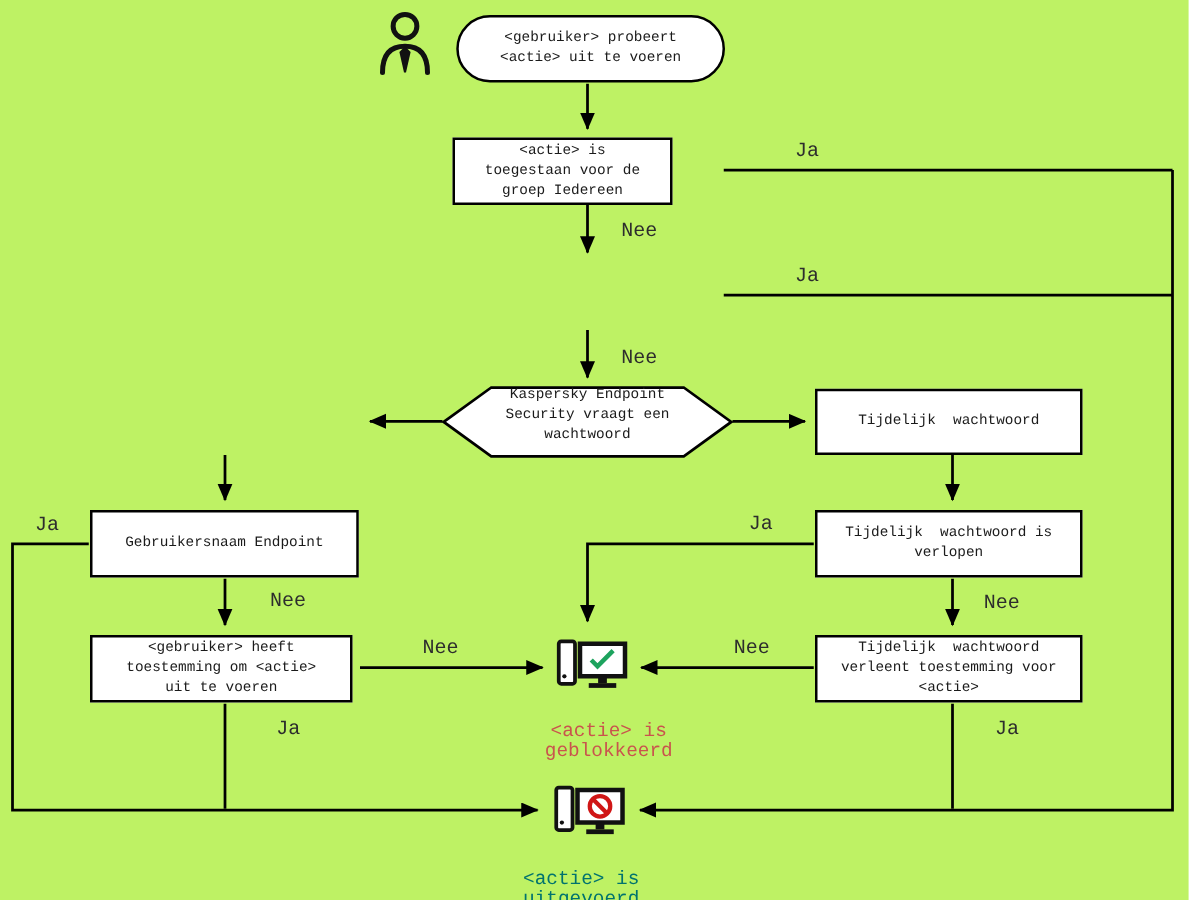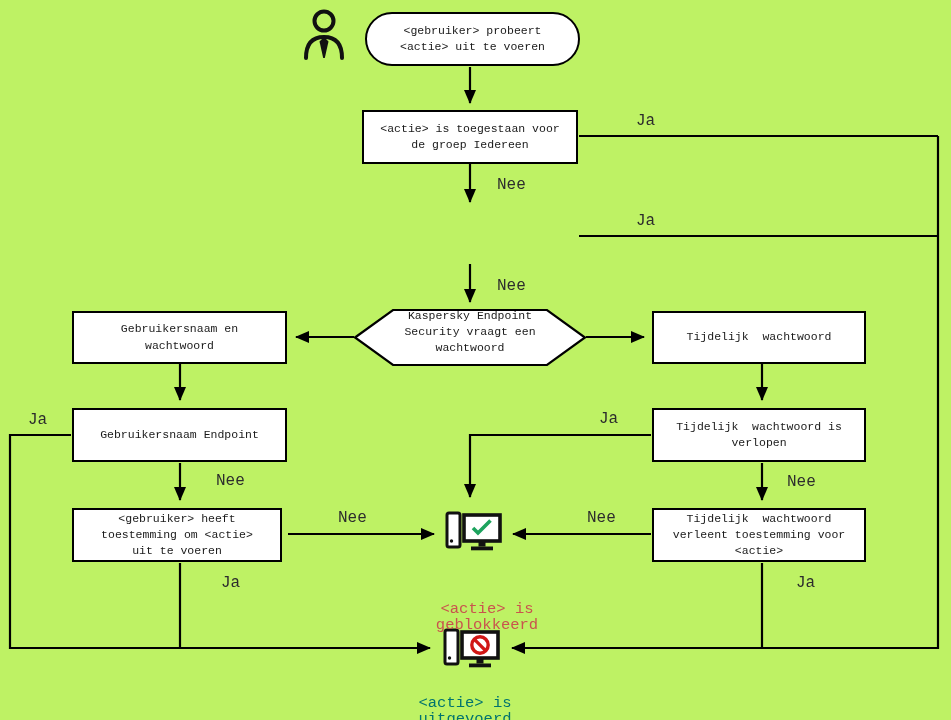--- a/index.html
+++ b/index.html
@@ -80,26 +80,25 @@
   </svg>
 
   <svg width="44" height="52" viewBox="0 0 44 52" style="left:302px;top:8px;">
     <circle cx="22" cy="13" r="9.5" fill="none" stroke="#111" stroke-width="4"></circle>
     <path d="M4,50 C4,34 12,29 22,29 C32,29 40,34 40,50" fill="none" stroke="#111" stroke-width="4" stroke-linecap="round"></path>
     <path d="M22,29 L17.5,33.5 L21.2,50 L22.8,50 L26.5,33.5 Z" fill="#111"></path>
   </svg>
 
   <div class="node pill" style="left:365px;top:12px;width:215px;height:54px;">&lt;gebruiker&gt; probeert &lt;actie&gt; uit te voeren</div>
 
-  <div class="node" style="left:362px;top:110px;width:216px;height:54px;">&lt;actie&gt; is toegestaan voor de groep Iedereen</div>
+  <div class="node" style="left:362px;top:110px;width:176px;height:54px;">&lt;actie&gt; is toegestaan voor de groep Iedereen</div>
 
 
   <div class="hex-text" style="left:378px;top:310px;width:184px;height:44px;">Kaspersky Endpoint Security vraagt een wachtwoord</div>
 
-  <div class="node" style="left:72px;top:311px;width:215px;height:53px;">Gebruikersnaam en wachtwoord</div>
 
   <div class="node" style="left:652px;top:311px;width:214px;height:53px;">Tijdelijk  wachtwoord</div>
 
   <div class="node" style="left:72px;top:408px;width:215px;height:54px;">Gebruikersnaam Endpoint</div>
 
   <div class="node" style="left:652px;top:408px;width:214px;height:54px;">Tijdelijk  wachtwoord is verlopen</div>
 
   <div class="node" style="left:72px;top:508px;width:210px;height:54px;">&lt;gebruiker&gt; heeft toestemming om &lt;actie&gt; uit te voeren</div>
 
   <div class="node" style="left:652px;top:508px;width:214px;height:54px;">Tijdelijk  wachtwoord verleent toestemming voor &lt;actie&gt;</div>
@@ -129,17 +128,17 @@
   <svg width="62" height="42" viewBox="0 0 62 42" style="left:441px;top:627px;">
     <rect x="4" y="3" width="13" height="34" rx="2" fill="#fff" stroke="#111" stroke-width="3"></rect>
     <circle cx="8.5" cy="31" r="1.7" fill="#111"></circle>
     <rect x="21" y="5" width="36" height="26" fill="#fff" stroke="#111" stroke-width="3.6"></rect>
     <rect x="35.5" y="31" width="7" height="5.5" fill="#111"></rect>
     <rect x="28" y="36.5" width="22" height="3.8" fill="#111"></rect>
     <circle cx="39" cy="18" r="8.2" fill="none" stroke="#d01616" stroke-width="3.4"></circle>
     <line x1="33.4" y1="12.4" x2="44.6" y2="23.6" stroke="#d01616" stroke-width="3.4"></line>
   </svg>
 
-  <div class="caption blocked" style="left:397px;top:602px;width:180px;">&lt;actie&gt; is geblokkeerd</div>
+  <div class="caption blocked" style="left:397px;top:578px;width:180px;">&lt;actie&gt; is geblokkeerd</div>
 
   <div class="caption executed" style="left:385px;top:696px;width:160px;">&lt;actie&gt; is uitgevoerd</div>
 
 </div>
 
 </body></html>

